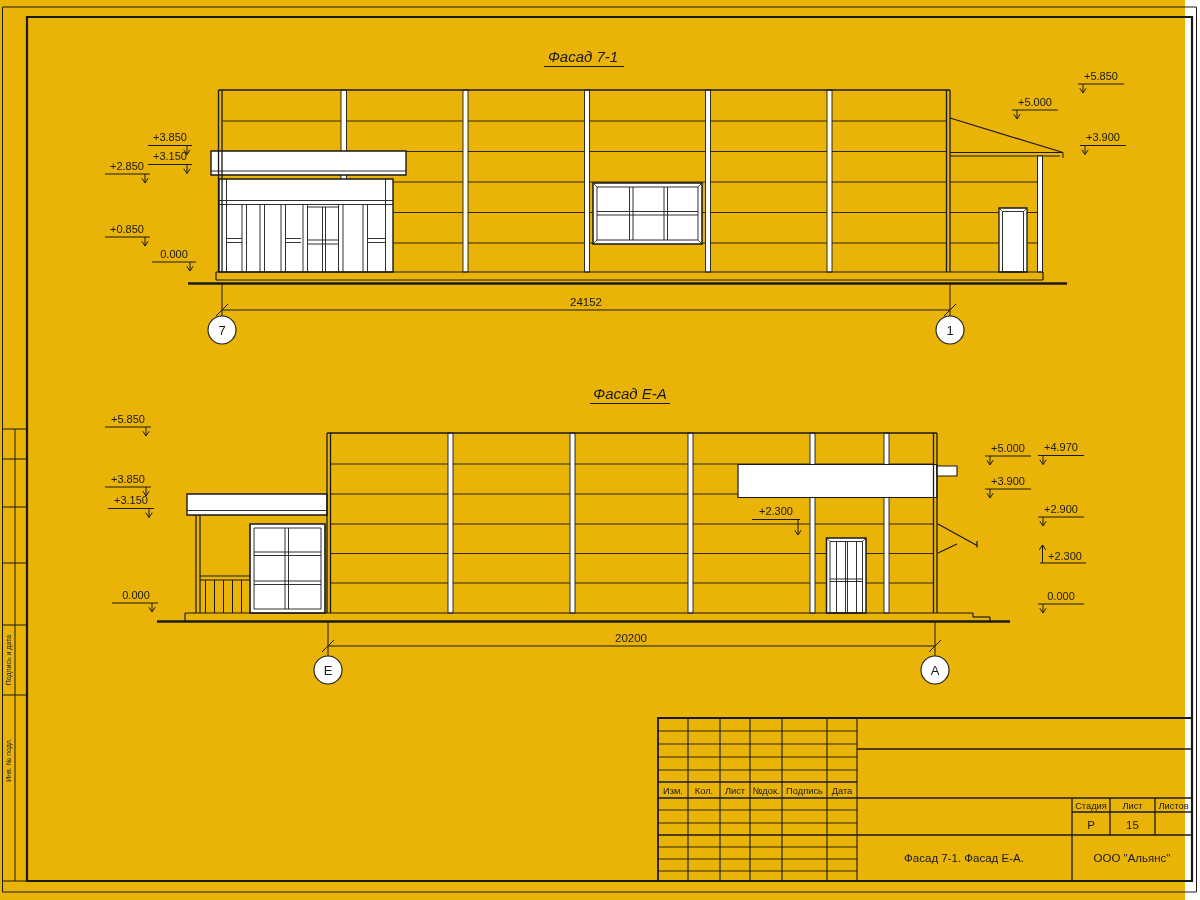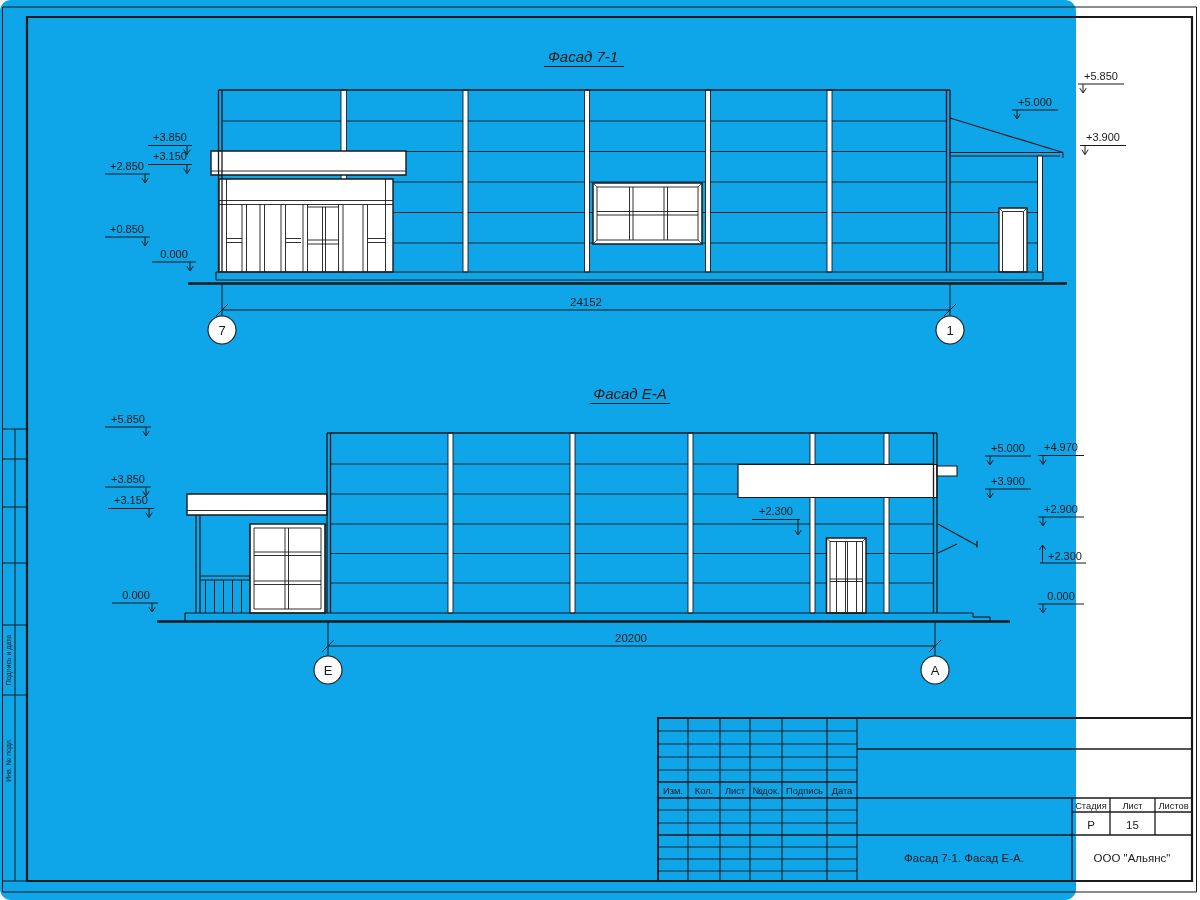--- a/index.html
+++ b/index.html
@@ -1,16 +1,16 @@
 <!DOCTYPE html>
 <html><head>
 <meta charset="utf-8">
 <style>
   html,body{margin:0;padding:0;background:#ffffff;}
-  .sheet{width:1076px;height:900px;position:relative;background:#0ea5e9;border-radius:11px;}
+  .sheet{width:1185px;height:900px;position:relative;background:#eab308;}
   svg{display:block;}
   text{font-family:"Liberation Sans","DejaVu Sans",sans-serif;fill:#1a1a1a;}
   .ttl{font-size:15px;font-style:italic;}
   .lvl{font-size:11px;}
   .dim{font-size:11.5px;}
   .axis{font-size:13px;}
   .tb-s{font-size:9.3px;}
   .tb-m{font-size:11.5px;}
   .stamp-v{font-size:7px;}
   line,path,rect,circle,polyline{vector-effect:non-scaling-stroke;}

